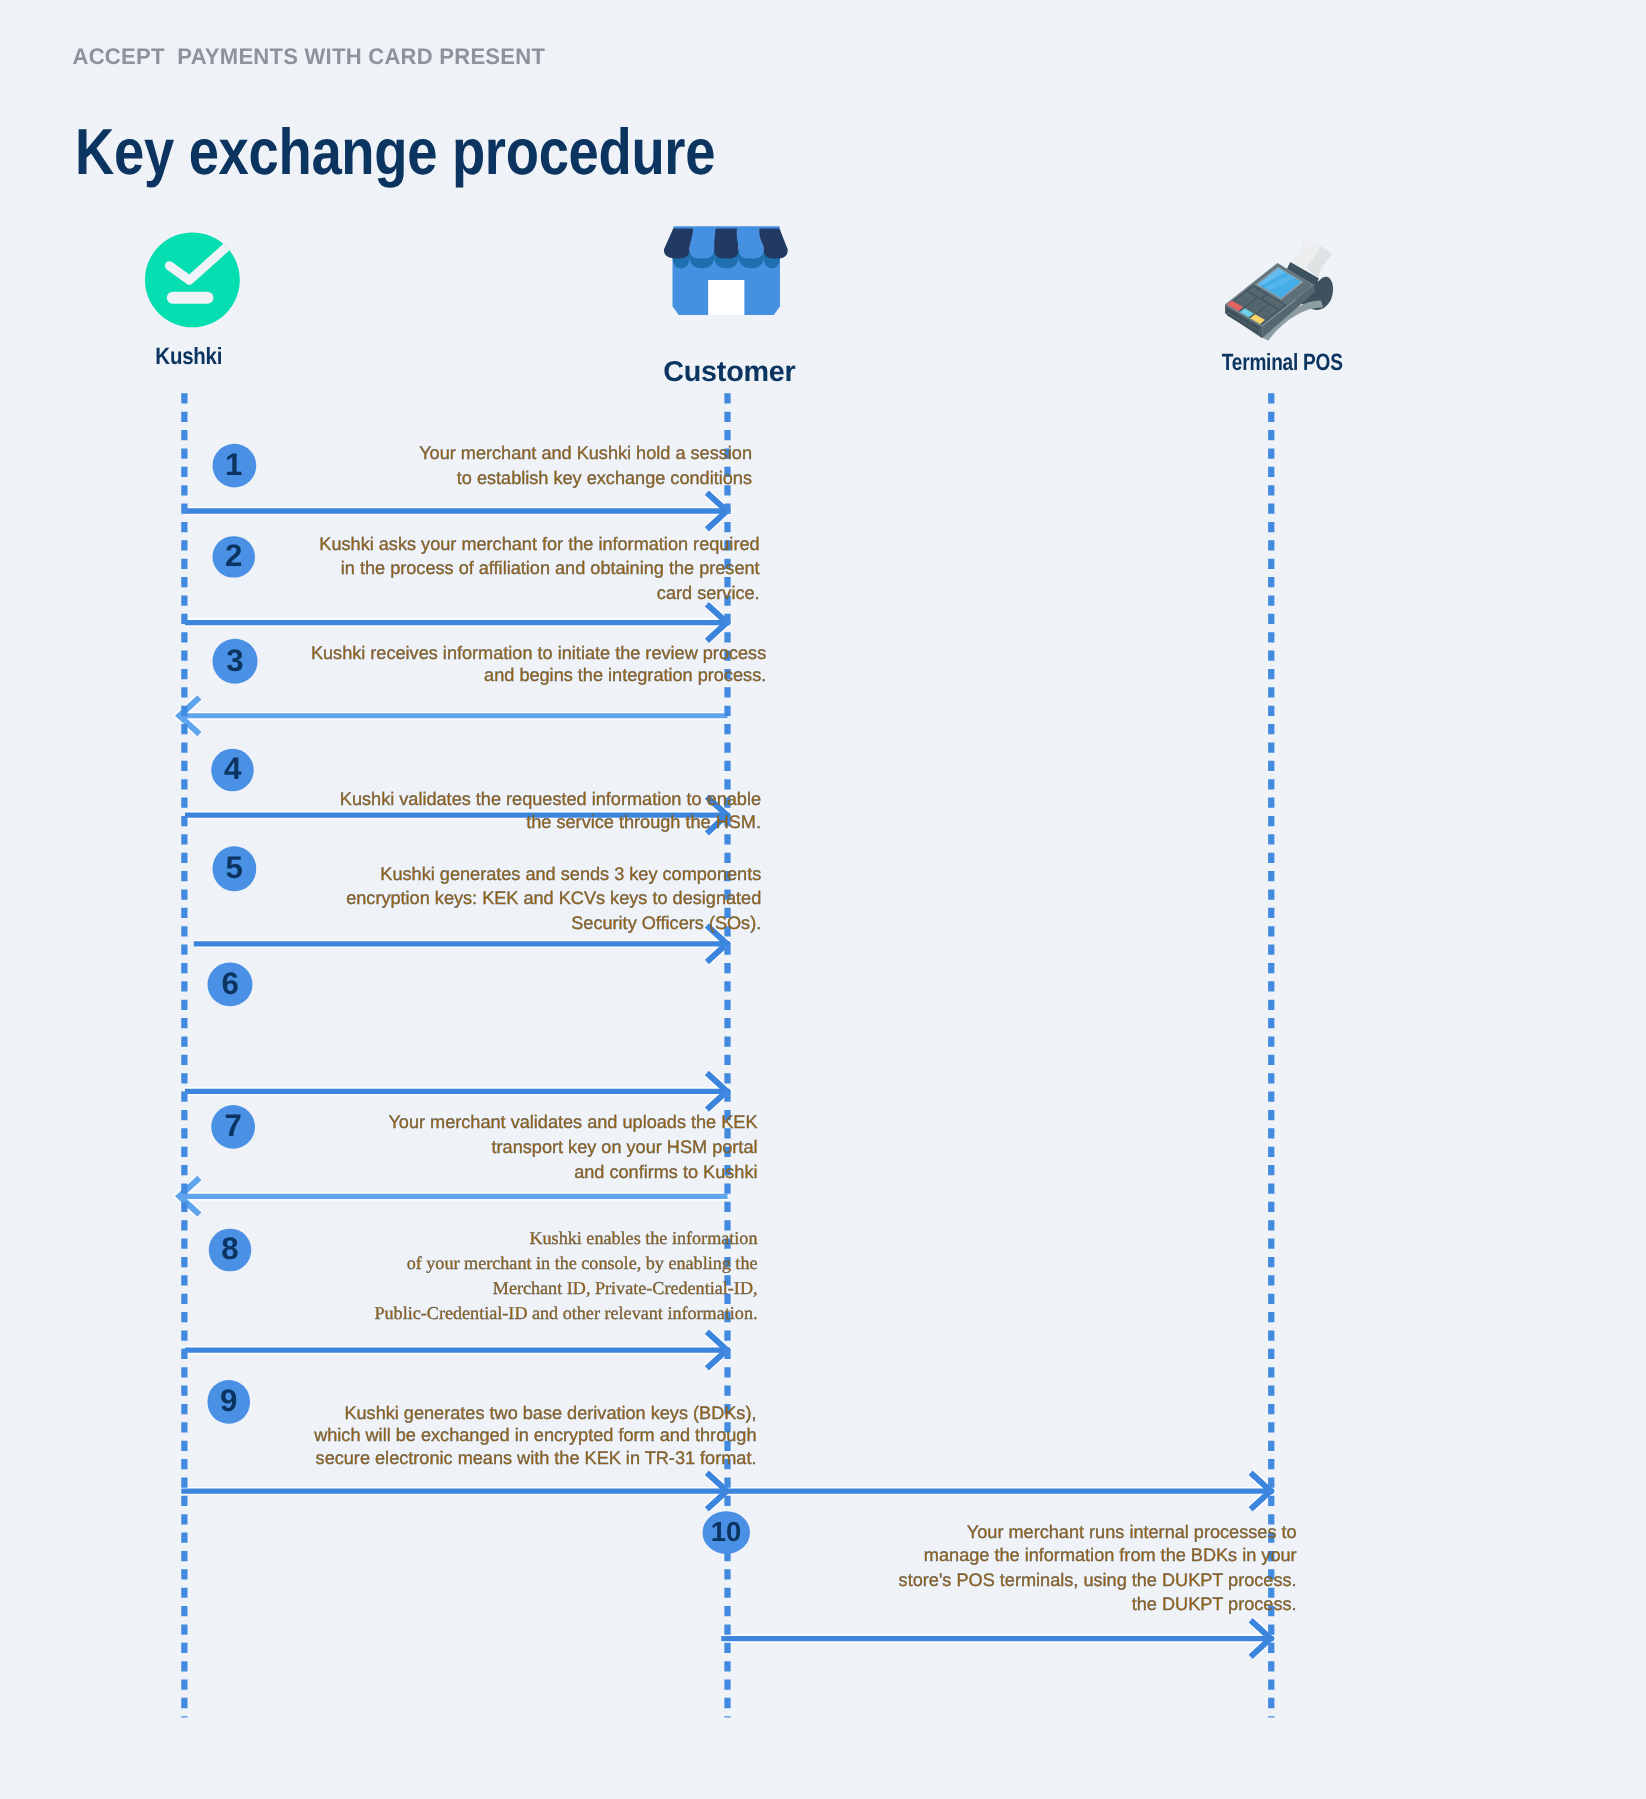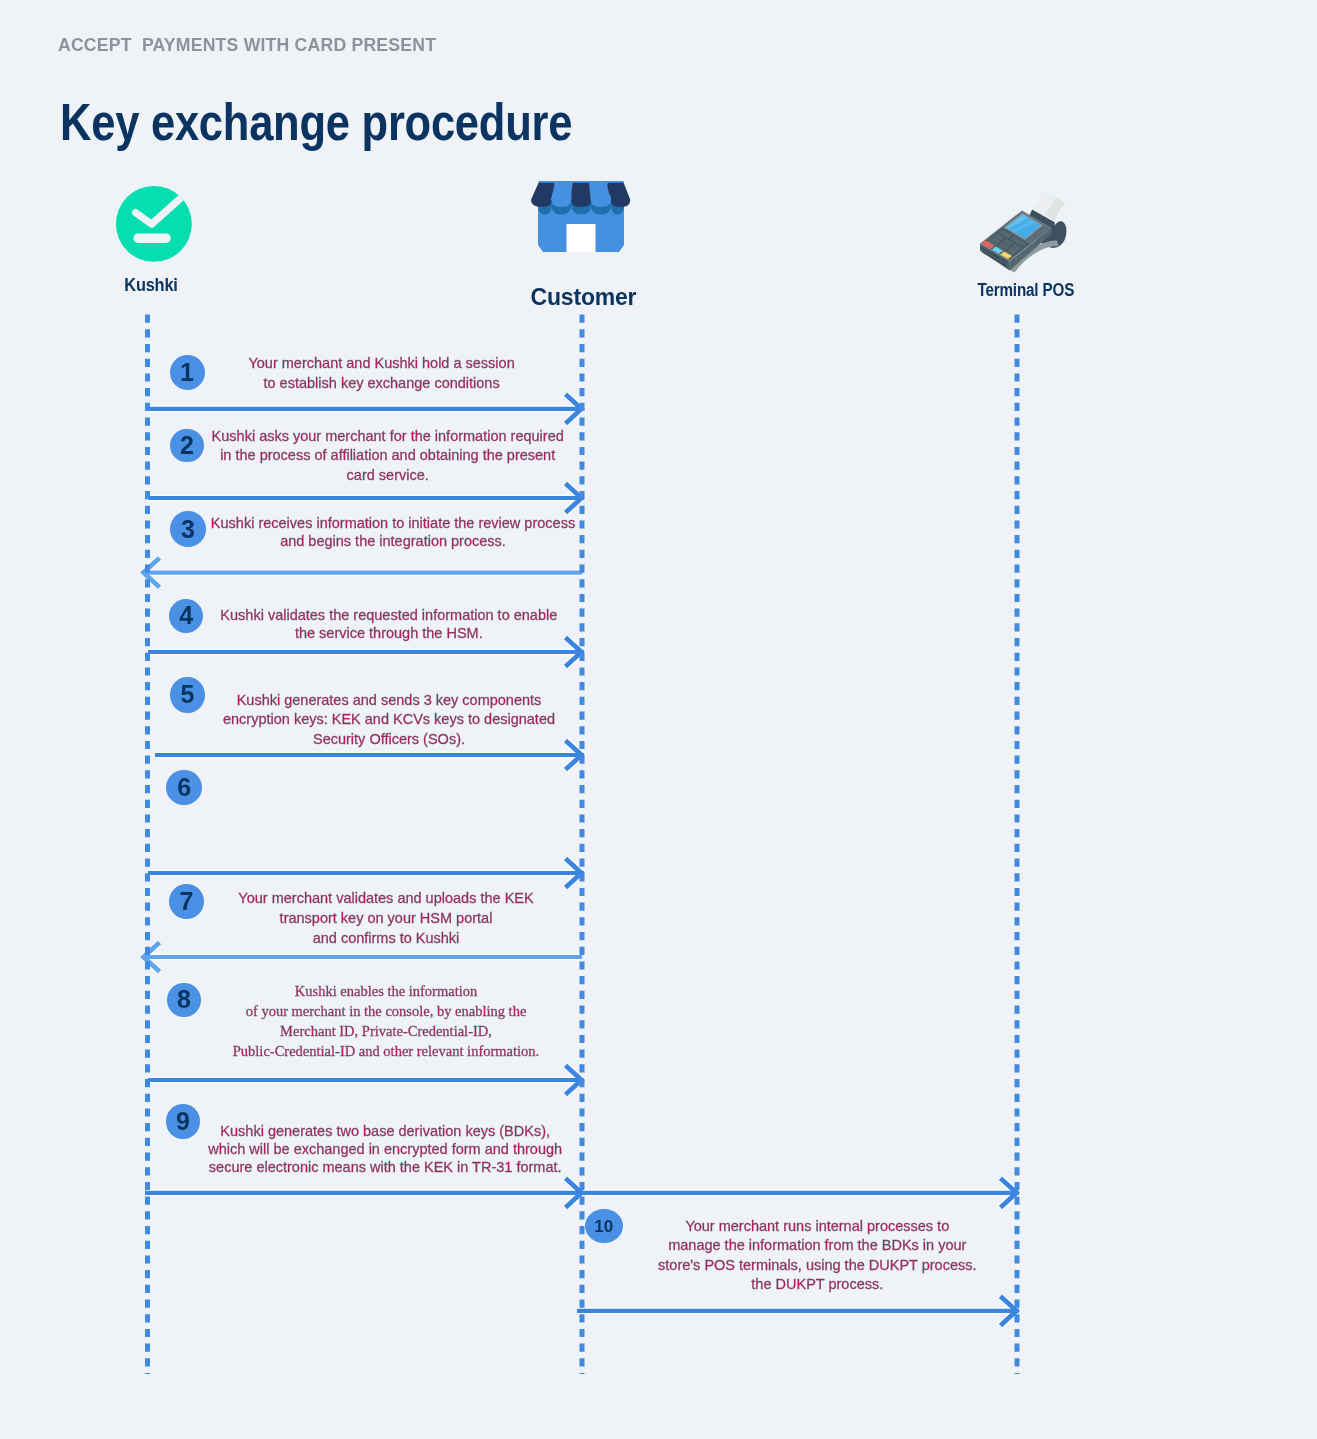--- a/index.html
+++ b/index.html
@@ -6,21 +6,21 @@
   body{width:1317px;height:1439px;background:#eff2f7;font-family:"Liberation Sans",sans-serif;
        position:relative;overflow:hidden;-webkit-font-smoothing:antialiased;}
   #stage{position:absolute;left:0;top:0;width:1317px;height:1439px;}
   .eyebrow{position:absolute;left:57.6px;top:35px;font-size:18px;font-weight:bold;letter-spacing:0.2px;
            color:#8d939c;white-space:pre;transform:scaleX(.98);transform-origin:left top;}
   .title{position:absolute;left:59.5px;top:92px;font-size:52px;font-weight:bold;color:#0b3560;letter-spacing:-.3px;transform:scaleX(.837);transform-origin:left top;white-space:nowrap;}
   .actor-label{position:absolute;font-size:18.8px;font-weight:bold;color:#0b3560;text-align:center;white-space:nowrap;letter-spacing:-0.2px;}
   .actor-icon{position:absolute;}
   .step-num{position:absolute;width:35px;height:35px;border-radius:50%;background:#4a91e6;color:#0b3560;
     font-size:25px;font-weight:bold;display:flex;align-items:center;justify-content:center;line-height:1;}
-  .step-text{position:absolute;text-align:center;font-size:14.5px;line-height:18.2px;color:#be185d;white-space:pre;
+  .step-text{position:absolute;text-align:right;font-size:14.5px;line-height:18.2px;color:#a16207;white-space:pre;
     -webkit-text-stroke:0.28px #4f5f6b;}
   svg.arrows{position:absolute;left:0;top:0;width:1317px;height:1439px;overflow:visible;}
 </style>
 </head>
 <body>
 
 <div id="stage">
 
   <div class="eyebrow">ACCEPT  PAYMENTS WITH CARD PRESENT</div>
   <div class="title">Key exchange procedure</div>
@@ -199,21 +199,21 @@
   <div class="step-num" style="left:170.2px;top:428.7px;width:33.5px;height:33.8px;">2</div>
   <div class="step-text" style="left:167.7px;top:426.6px;width:440px;line-height:19.7px;">Kushki asks your merchant for the information required
 in the process of affiliation and obtaining the present
 card service.</div>
 
   <div class="step-num" style="left:170.0px;top:511.4px;width:36px;height:35.6px;">3</div>
   <div class="step-text" style="left:173.0px;top:514.0px;width:440px;line-height:18.0px;">Kushki receives information to initiate the review process
 and begins the integration process.</div>
 
   <div class="step-num" style="left:169.0px;top:598.6px;width:34.2px;height:34.4px;">4</div>
-  <div class="step-text" style="left:168.8px;top:607px;width:440px;line-height:17.9px;">Kushki validates the requested information to enable
+  <div class="step-text" style="left:168.8px;top:632px;width:440px;line-height:17.9px;">Kushki validates the requested information to enable
 the service through the HSM.</div>
 
   <div class="step-num" style="left:170.2px;top:677.2px;width:34.5px;height:35.5px;">5</div>
   <div class="step-text" style="left:169.0px;top:679.4px;width:440px;line-height:19.1px;margin-top:12px;">Kushki generates and sends 3 key components
 encryption keys: KEK and KCVs keys to designated
 Security Officers (SOs).</div>
 
   <div class="step-num" style="left:166.4px;top:769.6px;width:35.5px;height:35.5px;">6</div>
 
   <div class="step-num" style="left:168.9px;top:883.6px;width:35.3px;height:35.2px;">7</div>
@@ -225,19 +225,19 @@
   <div class="step-text" style="left:166.0px;top:981.3px;width:440px;line-height:20.0px;font-family:Liberation Serif, serif;">Kushki enables the information
 of your merchant in the console, by enabling the
 Merchant ID, Private-Credential-ID,
 Public-Credential-ID and other relevant information.</div>
 
   <div class="step-num" style="left:166.2px;top:1104.3px;width:33.4px;height:34.4px;">9</div>
   <div class="step-text" style="left:165.2px;top:1106.0px;width:440px;line-height:18.1px;margin-top:16px;">Kushki generates two base derivation keys (BDKs),
 which will be exchanged in encrypted form and through
 secure electronic means with the KEK in TR-31 format.</div>
 
-  <div class="step-num" style="left:585px;top:1209.3px;width:37.6px;height:34.0px;font-size:17px;">10</div>
+  <div class="step-num" style="left:562px;top:1209.3px;width:37.6px;height:34.0px;font-size:22px;">10</div>
   <div class="step-text" style="left:597.3px;top:1217.1px;width:440px;line-height:19.2px;">Your merchant runs internal processes to
 manage the information from the BDKs in your
 store's POS terminals, using the DUKPT process.
 the DUKPT process.</div>
 
 </div>
 
 </body></html>

